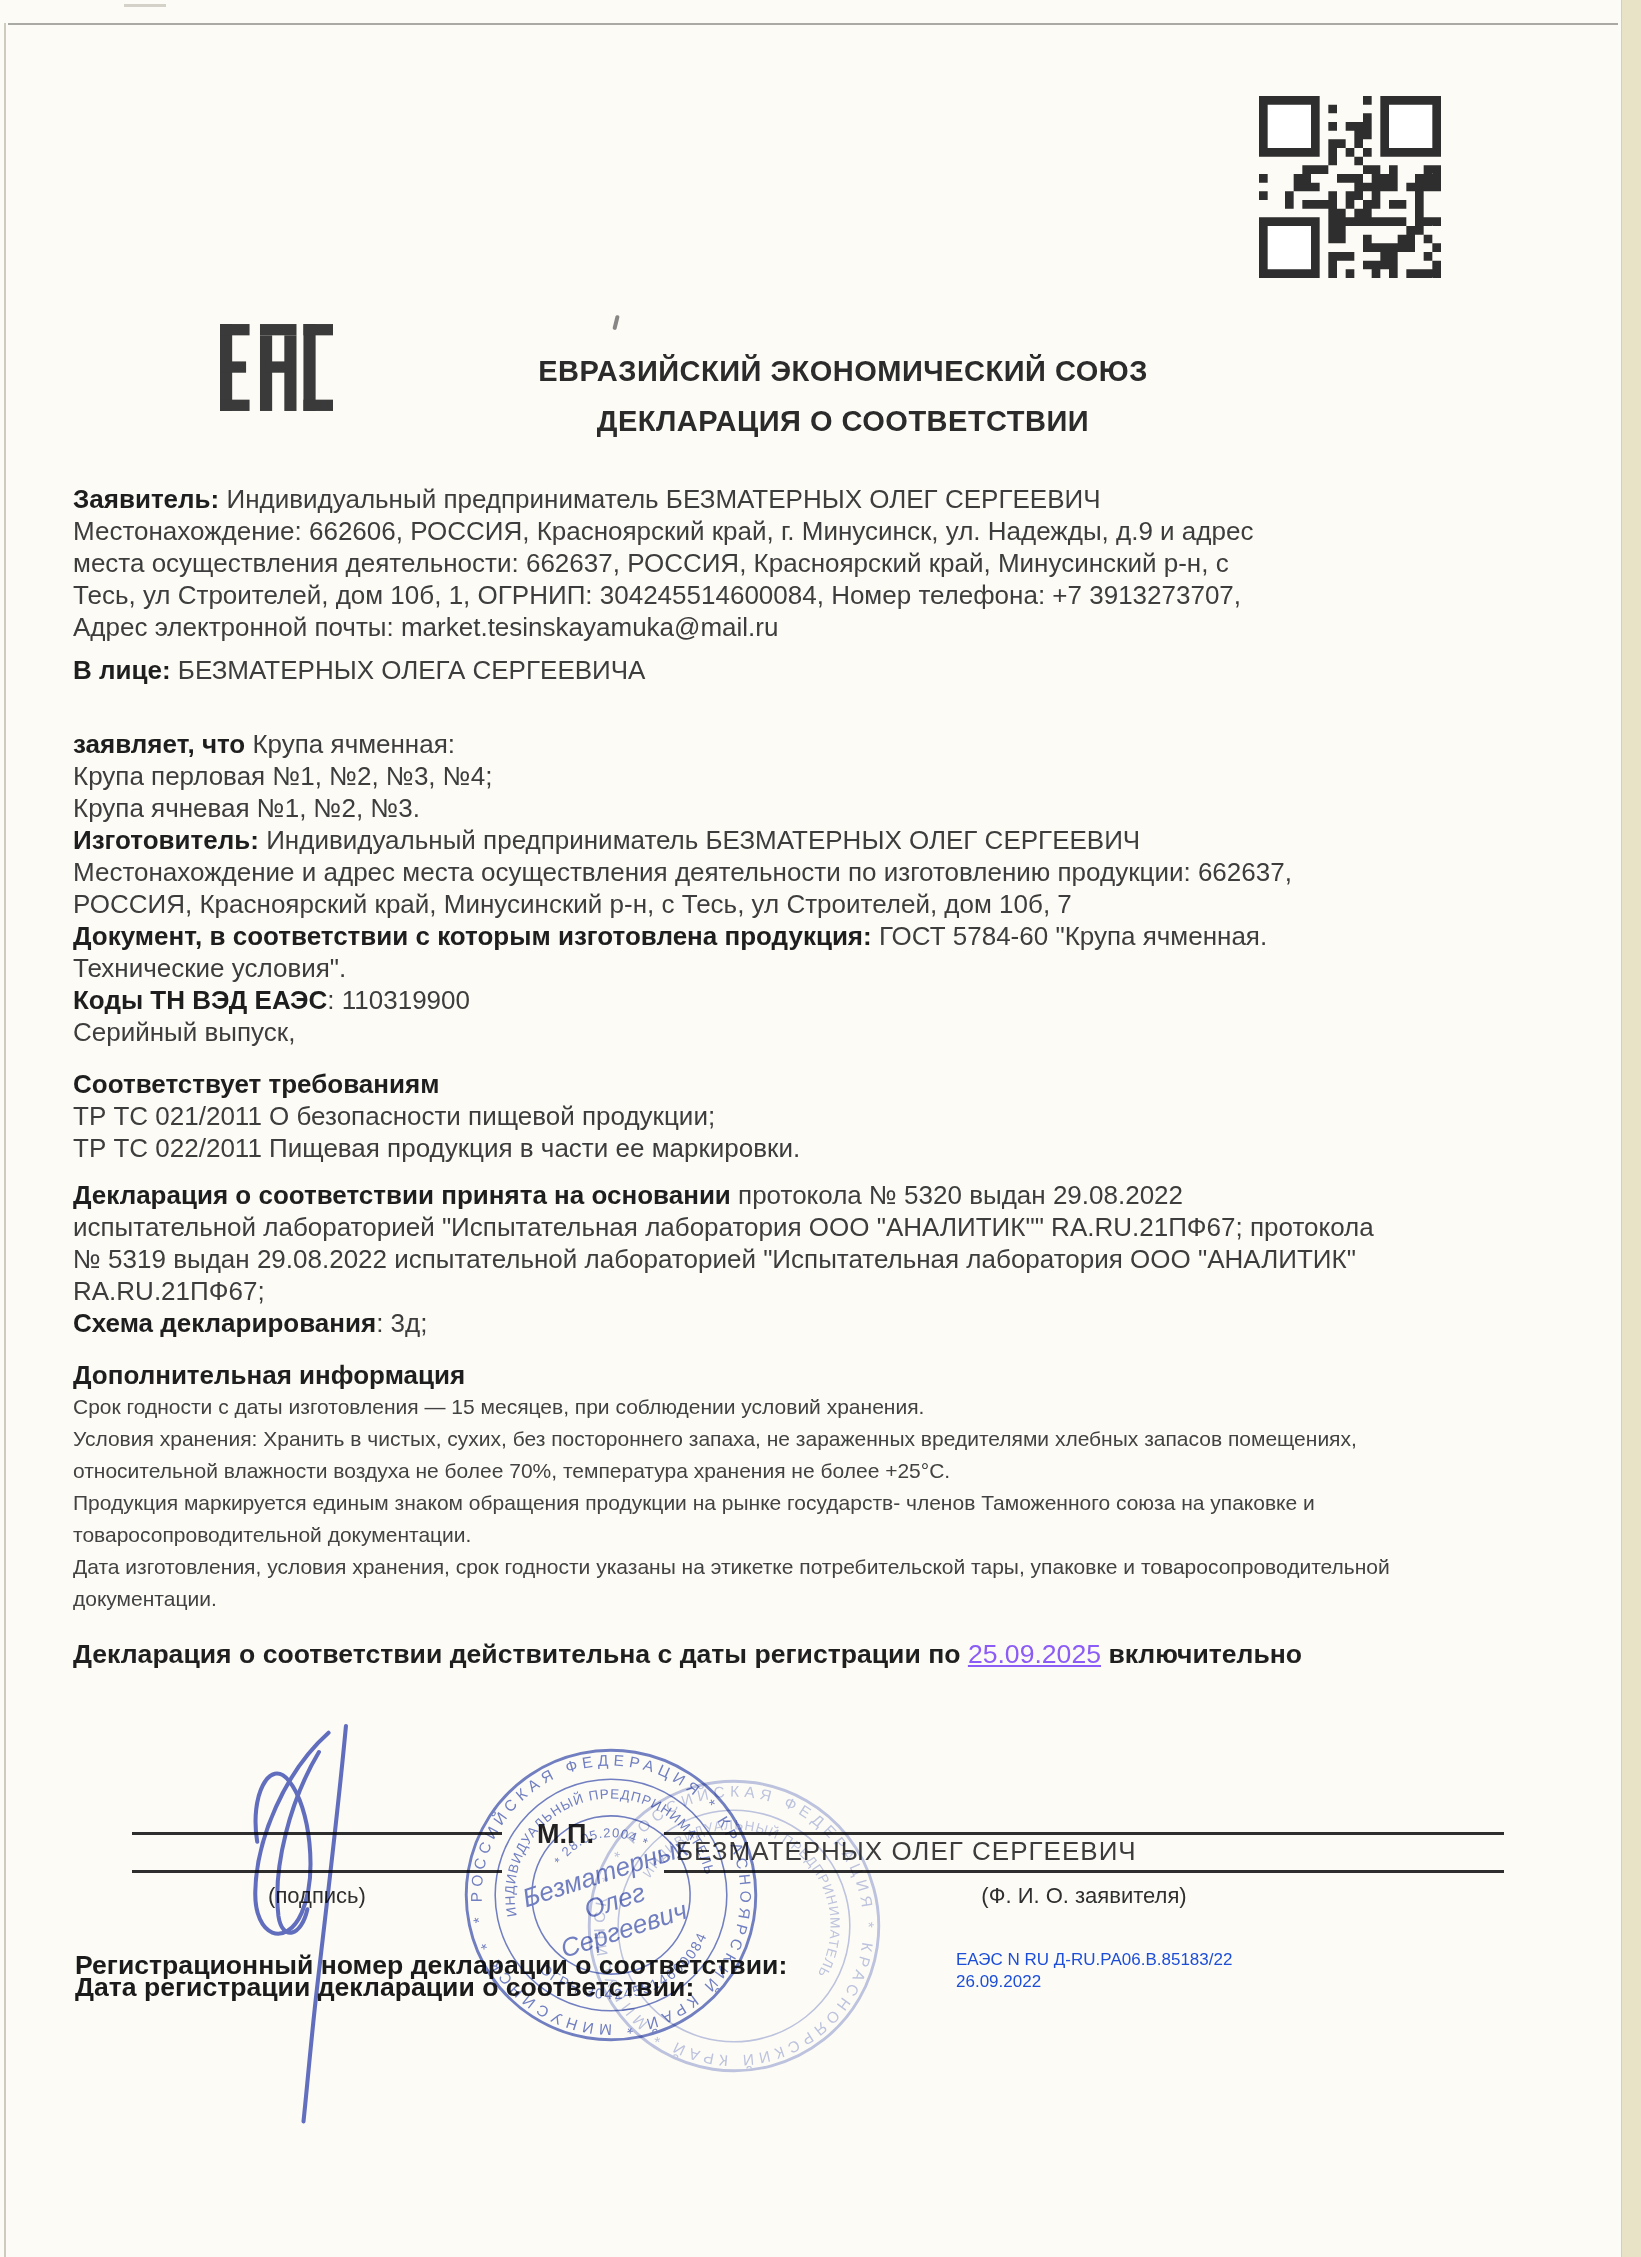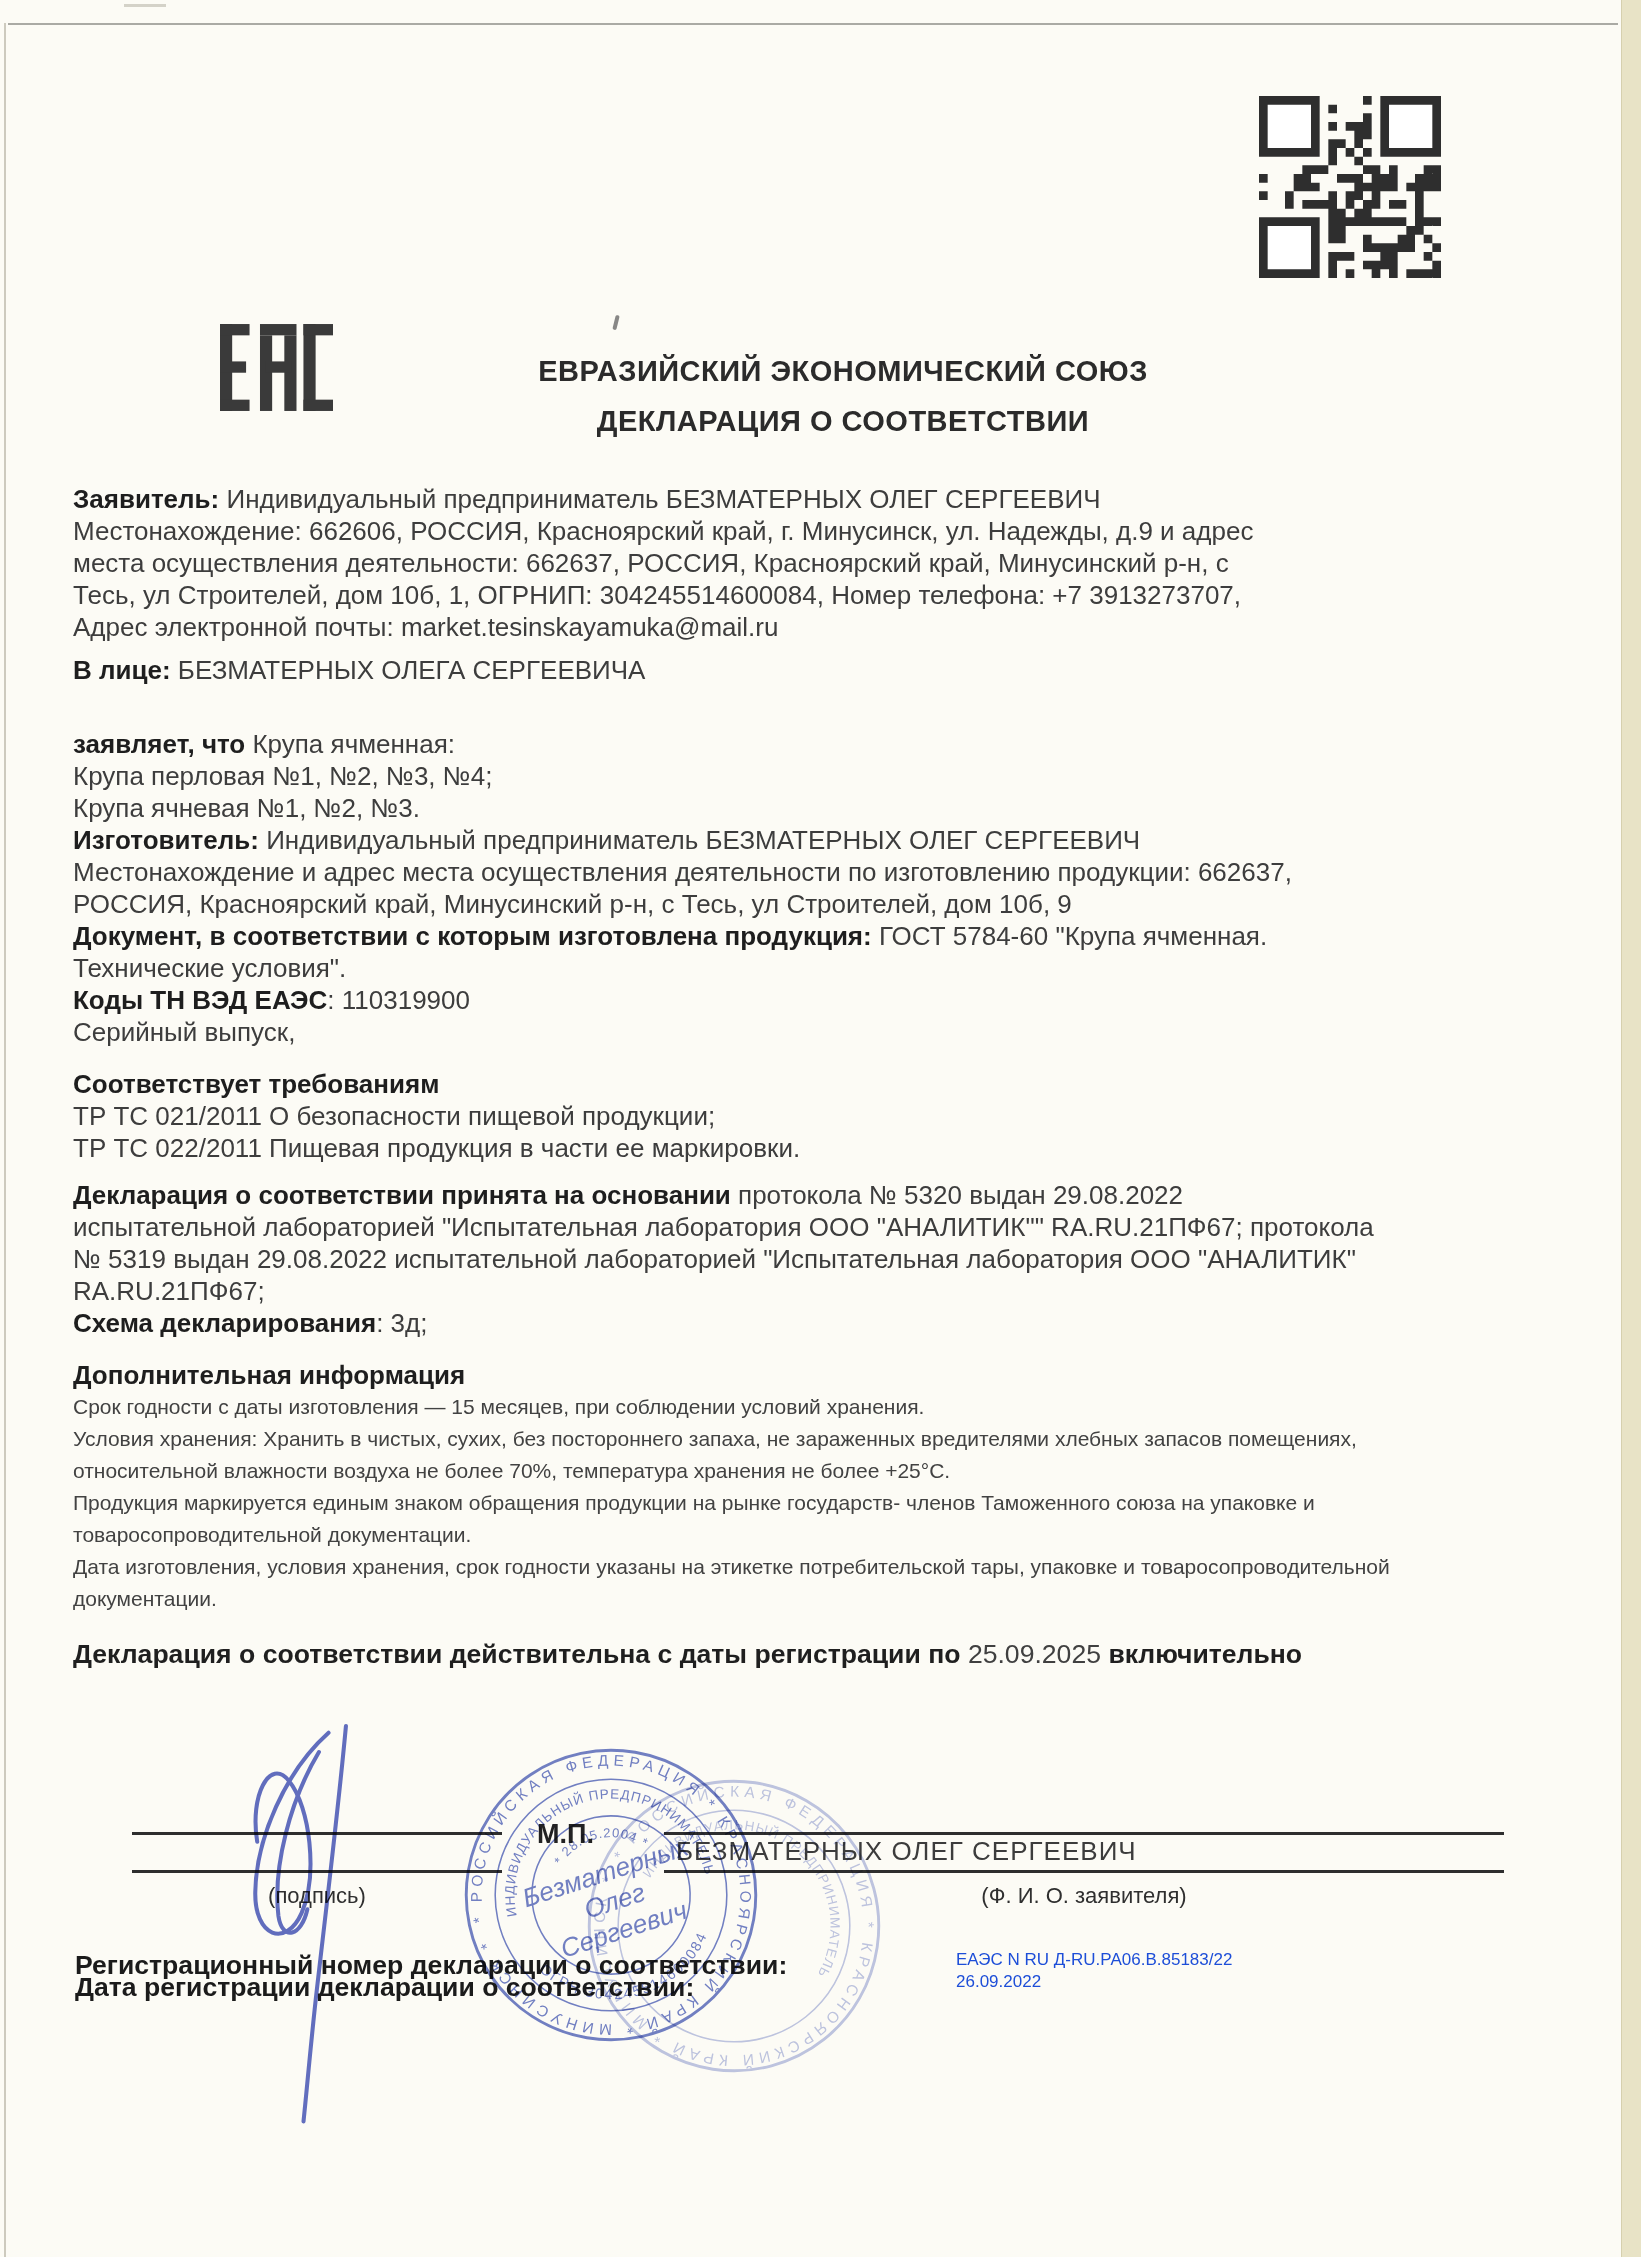--- a/index.html
+++ b/index.html
@@ -27,21 +27,21 @@
   .row{white-space:nowrap;}
   .row b{font-weight:bold;color:#1e1e1e;}
   .gap28{margin-top:11px;}
   .gap27{margin-top:42px;}
   .gap21{margin-top:20px;}
   .gap16{margin-top:15.4px;}
   .gap20{margin-top:19.3px;}
   .gap24{margin-top:23px;}
   .small-rows{font-size:21px;line-height:32px;color:#424242;}
   .validity{font-size:26.6px;font-weight:bold;color:#1f1f1f;white-space:nowrap;}
-  .validity .vdate{font-weight:400;color:#404040;}
+  .validity .vdate{font-weight:400;color:#8b5cf6;text-decoration:underline;}
 
   
   .sigline{position:absolute;height:2.9px;background:#2e2e2e;}
   .line-a1{left:132px;top:1832px;width:370px;}
   .line-a2{left:132px;top:1870px;width:370px;}
   .line-b1{left:664px;top:1832px;width:840px;}
   .line-b2{left:664px;top:1870px;width:840px;}
   .mp{position:absolute;left:537px;top:1819px;font-size:27px;font-weight:bold;color:#222;}
   .sig-name{position:absolute;left:676px;top:1836px;font-size:26px;color:#3c3c3c;letter-spacing:1px;white-space:nowrap;}
   .cap-sign{position:absolute;left:132px;top:1883px;width:370px;text-align:center;font-size:22px;color:#2f2f2f;}
@@ -101,21 +101,21 @@
     <div class="row"><b></b><span>Местонахождение: 662606, РОССИЯ, Красноярский край, г. Минусинск, ул. Надежды, д.9  и адрес</span></div>
     <div class="row"><b></b><span>места осуществления деятельности: 662637, РОССИЯ, Красноярский край, Минусинский р-н, с</span></div>
     <div class="row"><b></b><span>Тесь, ул Строителей, дом 10б, 1, ОГРНИП: 304245514600084, Номер телефона: +7 3913273707,</span></div>
     <div class="row"><b></b><span>Адрес электронной почты: market.tesinskayamuka@mail.ru</span></div>
     <div class="row gap28"><b>В лице:</b><span> БЕЗМАТЕРНЫХ ОЛЕГА СЕРГЕЕВИЧА</span></div>
     <div class="row gap27"><b>заявляет, что</b><span> Крупа ячменная:</span></div>
     <div class="row"><b></b><span>Крупа перловая №1, №2, №3, №4;</span></div>
     <div class="row"><b></b><span>Крупа ячневая №1, №2, №3.</span></div>
     <div class="row"><b>Изготовитель:</b><span> Индивидуальный предприниматель БЕЗМАТЕРНЫХ ОЛЕГ СЕРГЕЕВИЧ</span></div>
     <div class="row"><b></b><span>Местонахождение и адрес места осуществления деятельности по изготовлению продукции: 662637,</span></div>
-    <div class="row"><b></b><span>РОССИЯ, Красноярский край, Минусинский р-н, с Тесь, ул Строителей, дом 10б, 9</span></div>
+    <div class="row"><b></b><span>РОССИЯ, Красноярский край, Минусинский р-н, с Тесь, ул Строителей, дом 10б, 7</span></div>
     <div class="row"><b>Документ, в соответствии с которым изготовлена продукция:</b><span> ГОСТ 5784-60 "Крупа ячменная.</span></div>
     <div class="row"><b></b><span>Технические условия".</span></div>
     <div class="row"><b>Коды ТН ВЭД ЕАЭС</b><span>: 110319900</span></div>
     <div class="row"><b></b><span>Серийный выпуск,</span></div>
     <div class="row gap21"><b>Соответствует требованиям</b><span></span></div>
     <div class="row"><b></b><span>ТР ТС 021/2011 О безопасности пищевой продукции;</span></div>
     <div class="row"><b></b><span>ТР ТС 022/2011 Пищевая продукция в части ее маркировки.</span></div>
     <div class="row gap16"><b>Декларация о соответствии принята на основании</b><span> протокола № 5320 выдан 29.08.2022</span></div>
     <div class="row"><b></b><span>испытательной лабораторией "Испытательная лаборатория ООО "АНАЛИТИК"" RA.RU.21ПФ67; протокола</span></div>
     <div class="row"><b></b><span>№ 5319 выдан 29.08.2022  испытательной лабораторией "Испытательная лаборатория ООО "АНАЛИТИК"</span></div>

